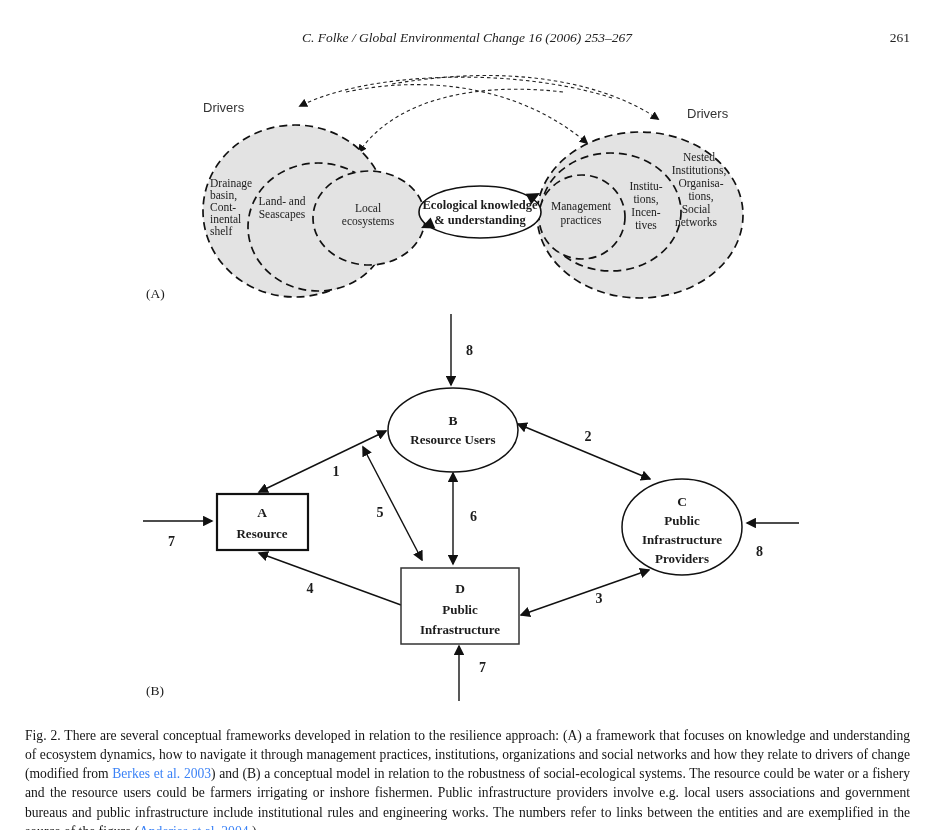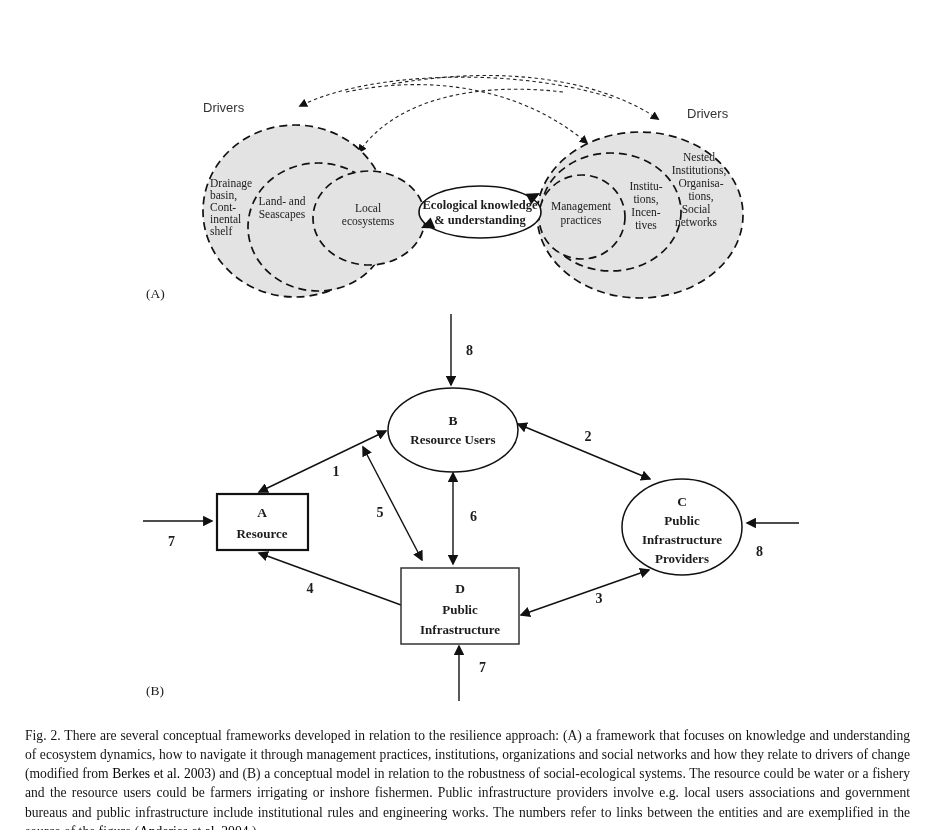--- a/index.html
+++ b/index.html
@@ -31,27 +31,31 @@
   .num-label{font-family:"Liberation Serif",serif;font-size:14px;font-weight:bold;}
   .panel-label{font-family:"Liberation Serif",serif;font-size:13.5px;}
   .drivers{font-family:"Liberation Sans",sans-serif;font-size:13px;fill:#333;}
   .dashed-ellipse{fill:#e3e3e3;stroke:#111;stroke-width:1.7;stroke-dasharray:8 5;}
   .solid-line{stroke:#111;stroke-width:1.4;fill:none;}
   .dashed-arc{stroke:#222;stroke-width:1.1;fill:none;stroke-dasharray:3.5 3;}
   .caption{
     position:absolute;left:25px;right:24px;top:712px;
     font-size:13.6px;line-height:19.3px;text-align:justify;color:#141414;
   }
-  .citation{color:#000000;cursor:pointer;}
+  .citation{color:#3b82f6;cursor:pointer;}
 </style>
 </head>
 <body>
 
 <div class="page">
 
+  <div class="running-head">
+    <div class="journal">C. Folke / Global Environmental Change 16 (2006) 253–267</div>
+    <div class="pageno">261</div>
+  </div>
 
   <svg class="figure" width="934" height="650" viewBox="0 0 934 650">
     <defs>
       <marker id="ah" viewBox="0 0 10 10" refX="8.5" refY="5" markerWidth="7.5" markerHeight="7.5" orient="auto-start-reverse">
         <path d="M0,0 L10,5 L0,10 z" fill="#111"></path>
       </marker>
       <marker id="ahs" viewBox="0 0 10 10" refX="8" refY="5" markerWidth="8" markerHeight="8" orient="auto-start-reverse">
         <path d="M0,0 L10,5 L0,10 z" fill="#111"></path>
       </marker>
     </defs>

